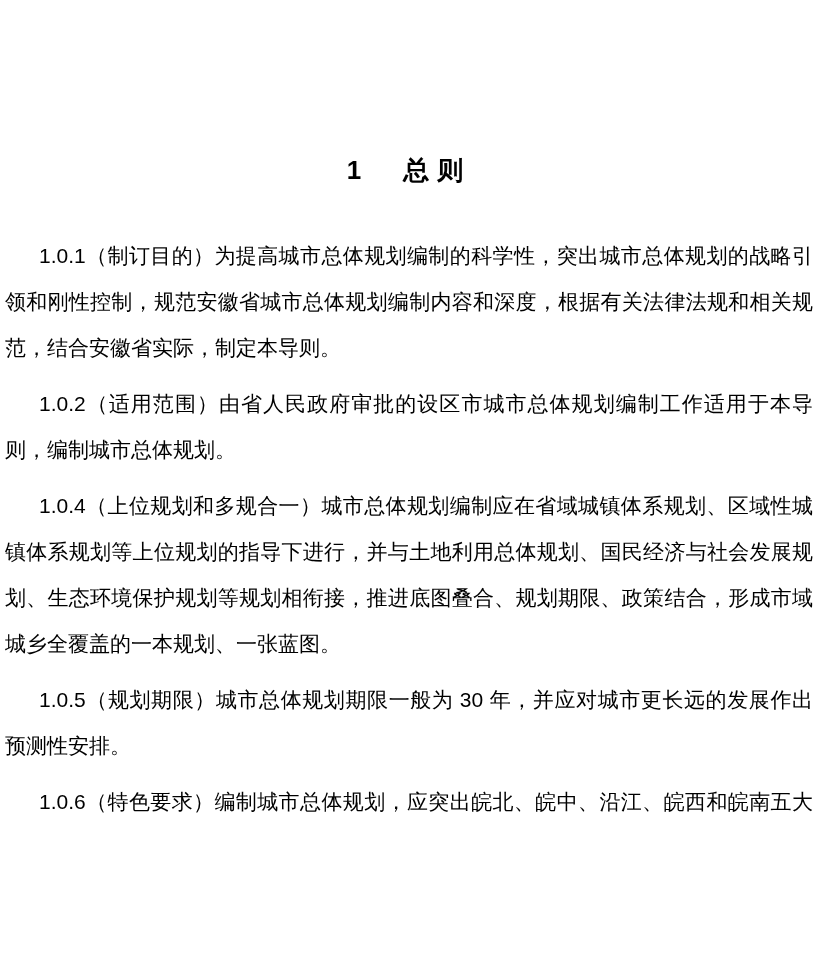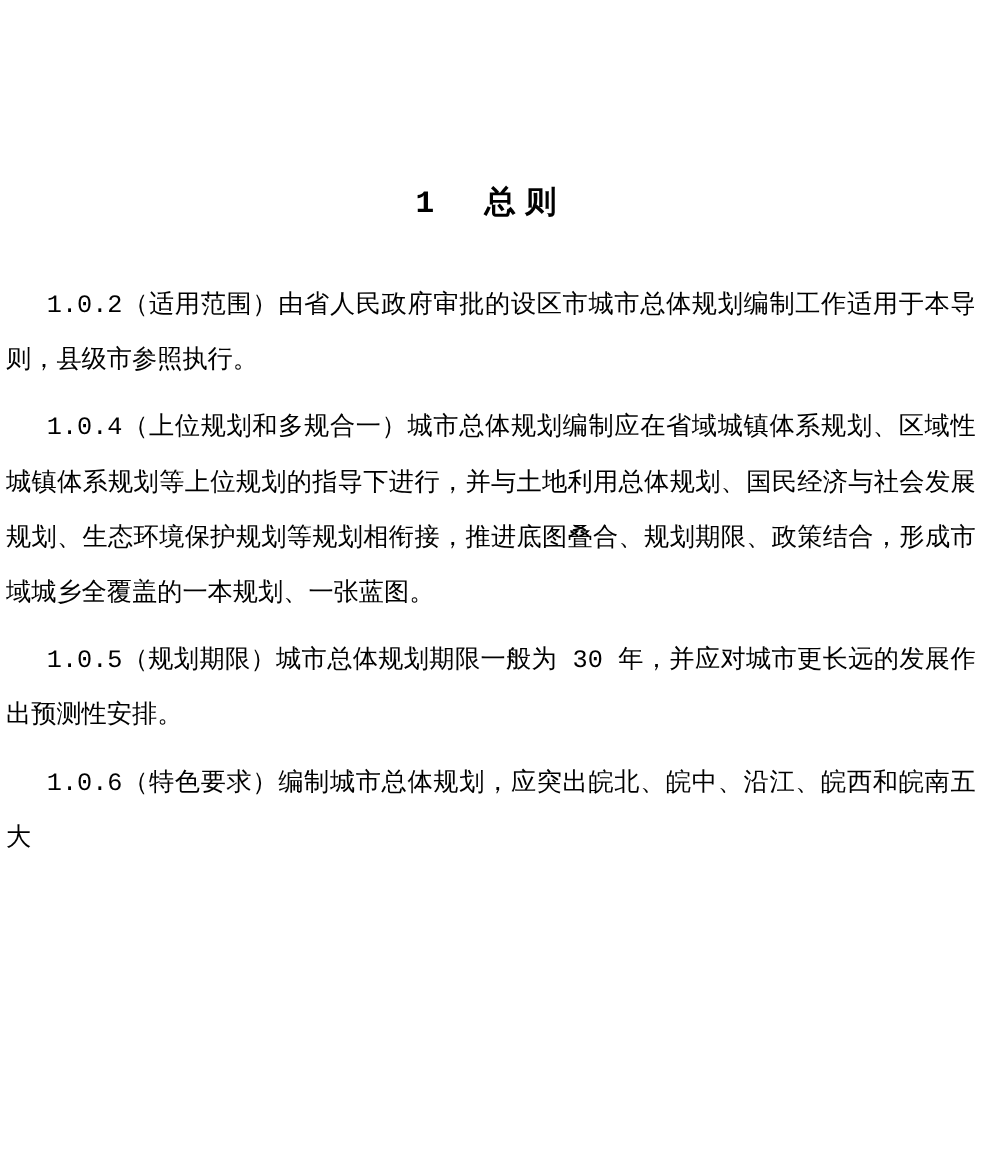--- a/index.html
+++ b/index.html
@@ -8,21 +8,21 @@
     background: #ffffff;
   }
   .page {
     position: relative;
     width: 818px;
     height: 960px;
     background: #ffffff;
     overflow: hidden;
     box-sizing: border-box;
     padding: 155px 5px 0 5px;
-    font-family: Liberation Mono, monospace;
+    font-family: Liberation Sans, sans-serif;
     color: #000000;
   }
   .chapter-title {
     margin: 0 0 48px 0;
     font-size: 26px;
     line-height: 30px;
     font-weight: bold;
     text-align: center;
     letter-spacing: 8px;
   }
@@ -39,18 +39,19 @@
     text-align-last: justify;
   }
 </style>
 </head>
 <body>
 
 <div class="page">
   <h1 class="chapter-title">1　总则</h1>
 
   <div class="body-text">
-    <p class="clause">1.0.2（适用范围）由省人民政府审批的设区市城市总体规划编制工作适用于本导则，县级市参照执行。</p>
+    <p class="clause">1.0.1（制订目的）为提高城市总体规划编制的科学性，突出城市总体规划的战略引领和刚性控制，规范安徽省城市总体规划编制内容和深度，根据有关法律法规和相关规范，结合安徽省实际，制定本导则。</p>
+    <p class="clause">1.0.2（适用范围）由省人民政府审批的设区市城市总体规划编制工作适用于本导则，编制城市总体规划。</p>
     <p class="clause">1.0.4（上位规划和多规合一）城市总体规划编制应在省域城镇体系规划、区域性城镇体系规划等上位规划的指导下进行，并与土地利用总体规划、国民经济与社会发展规划、生态环境保护规划等规划相衔接，推进底图叠合、规划期限、政策结合，形成市域城乡全覆盖的一本规划、一张蓝图。</p>
     <p class="clause">1.0.5（规划期限）城市总体规划期限一般为 30 年，并应对城市更长远的发展作出预测性安排。</p>
     <p class="clause continued">1.0.6（特色要求）编制城市总体规划，应突出皖北、皖中、沿江、皖西和皖南五大</p>
   </div>
 </div>
 
 </body></html>

